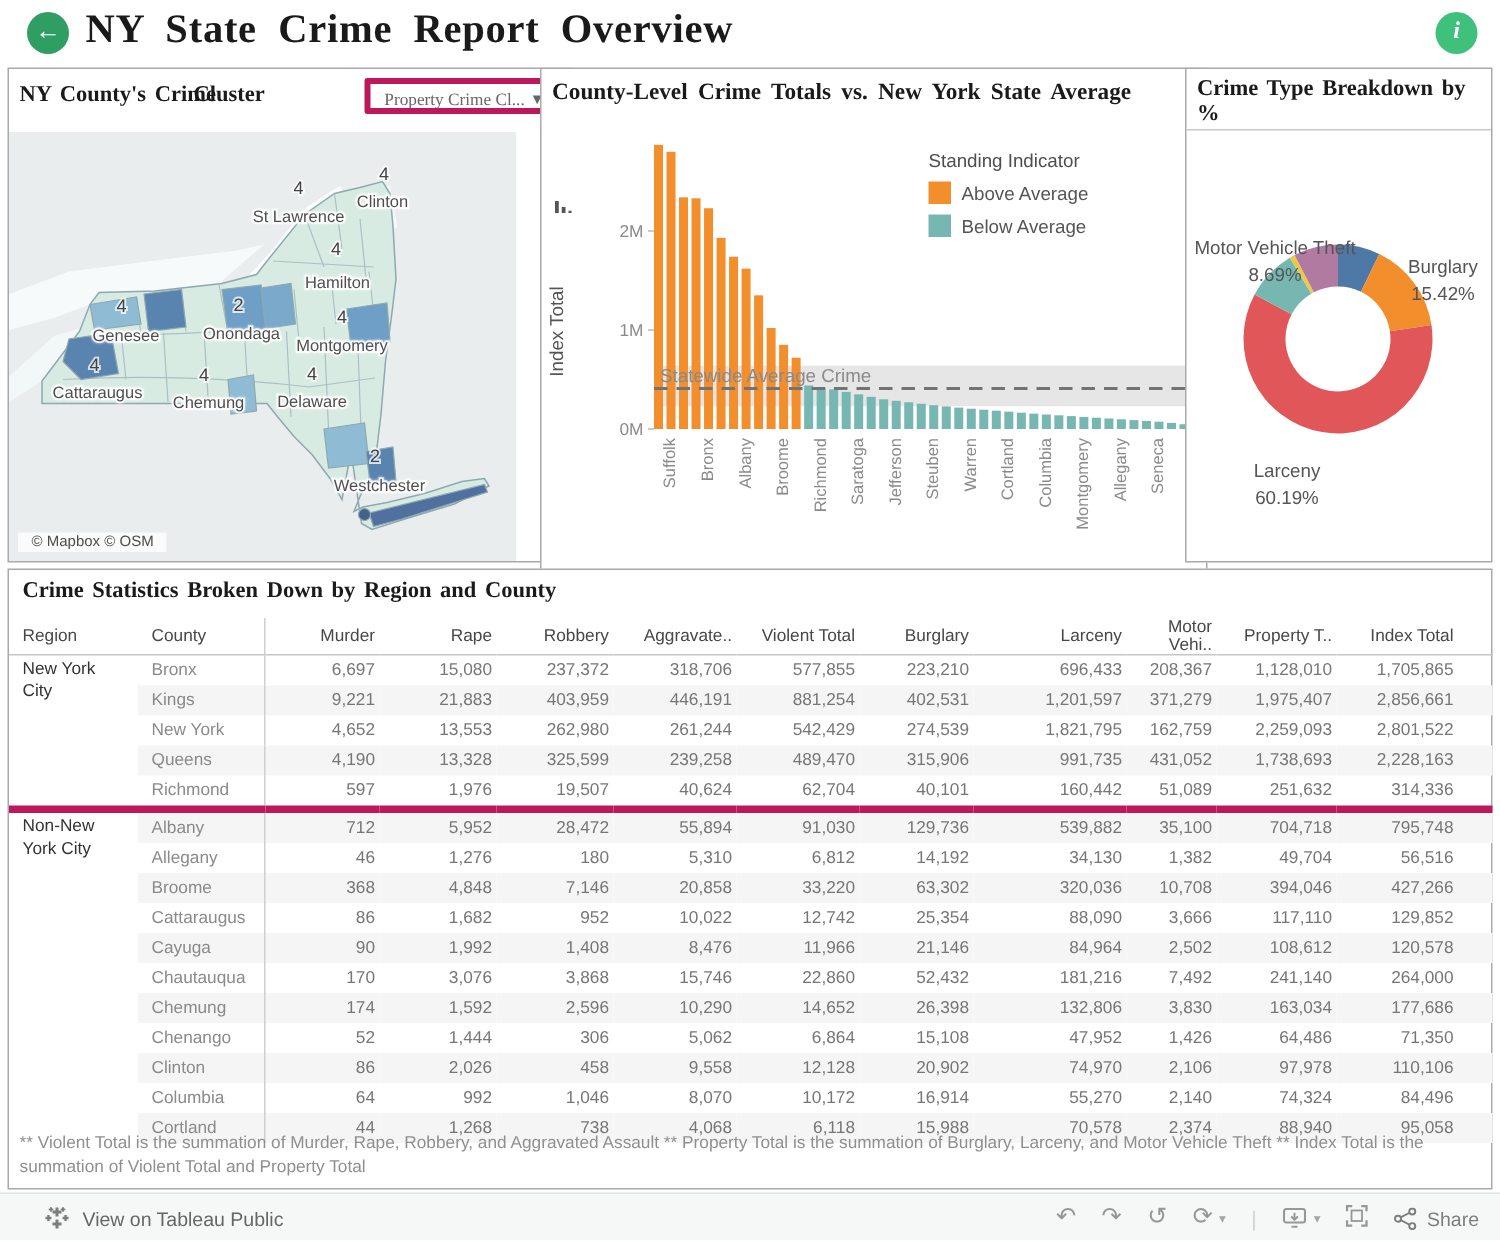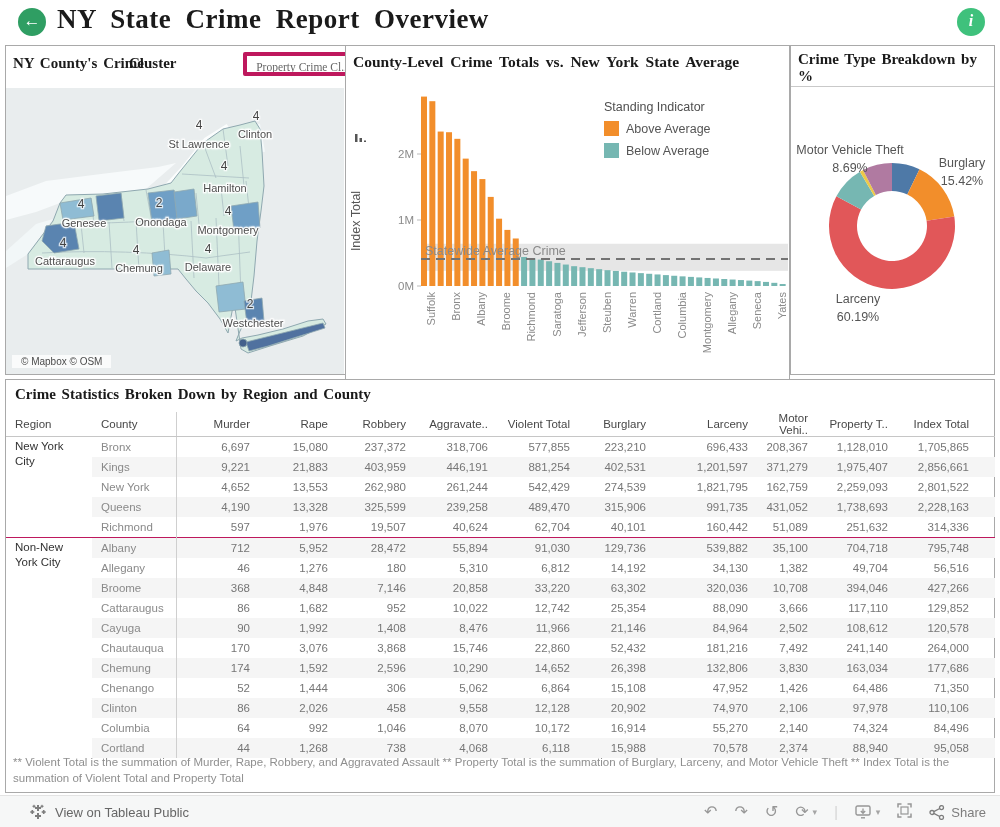--- a/index.html
+++ b/index.html
@@ -25,46 +25,46 @@
     white-space:nowrap;overflow:hidden;cursor:pointer;font-family:Liberation Serif, serif;}
   #map-dd .caret{position:absolute;right:6px;top:0;color:#666;font-size:10px;}
   #map-svg{position:absolute;left:0;top:0;}
   .map-lbl{font-size:11px;fill:#4e4e4e;text-anchor:middle;
     text-shadow:0 0 2px #fff;paint-order:stroke;stroke:#ffffff;stroke-width:2.5px;stroke-opacity:.75;}
   .map-num{font-size:12px;fill:#444;text-anchor:middle;paint-order:stroke;stroke:#fff;stroke-width:2.5px;stroke-opacity:.75;}
   #map-attr{position:absolute;left:6px;bottom:6px;background:rgba(255,255,255,.75);color:#4c4c4c;
     font-size:10px;padding:1px 9px;}
 
   
-  #bar-panel{left:345px;top:45px;width:445px;height:422px;}
+  #bar-panel{left:360px;top:45px;width:445px;height:422px;}
   #bar-title{position:absolute;left:7px;top:7px;font-size:15.5px;word-spacing:3px;white-space:nowrap;}
   #bar-svg{position:absolute;left:0;top:0;}
 
   
   #donut-panel{left:790px;top:45px;width:205px;height:330px;}
   #donut-title{position:absolute;left:0;top:0;right:0;padding:5px 7px 2px 7px;font-size:15px;word-spacing:2px;
     border-bottom:1px solid #c9c9c9;line-height:1.1;}
   #donut-svg{position:absolute;left:0;top:0;}
-  .donut-lab{position:absolute;font-size:12.5px;color:#555;line-height:1.45;text-align:center;}
+  .donut-lab{position:absolute;font-size:12.5px;color:#555;line-height:1.45;text-align:center;margin-top:15px;}
 
   
   #table-panel{left:5px;top:379px;width:990px;height:414px;}
   #table-title{position:absolute;left:9px;top:6px;font-size:15px;word-spacing:2px;}
   #tbl-wrap{position:absolute;left:0;top:32px;width:989px;}
   table{border-collapse:collapse;table-layout:fixed;width:989px;font-size:11.5px;}
   th{font-weight:normal;color:#474747;height:20px;padding:0 3px 0 0;border-bottom:1px solid #c6c6c6;}
   td{height:20px;padding:0 3px 0 0;color:#767676;}
   th.l,td.l{text-align:left;padding-left:9px;margin-top:18px;}
   th.r,td.r{text-align:right;}
   td.region{color:#333;vertical-align:top;padding-top:2px;white-space:pre-line;line-height:1.3;}
   td.county{color:#8a8a8a;border-right:1px solid #cfcfcf;}
   th.county-h{border-right:1px solid #cfcfcf;}
   tr.band td{background:#f5f5f5;}
   tr.band td.region{background:#fff;}
-  tr.grp td{border-top:1px solid #be185d;}
+  tr.grp td{border-top:5px solid #be185d;}
   td.pad-last,th.pad-last{padding-right:26px;}
   #footnote{position:absolute;left:7px;right:7px;bottom:6px;font-size:11.5px;color:#8f8f8f;line-height:1.4;}
 
   
   #toolbar{position:absolute;left:0;top:795px;width:1000px;height:32px;background:#f6f7f7;border-top:1px solid #e3e3e3;box-sizing:border-box;}
   #tb-left{position:absolute;left:30px;top:0;height:32px;display:flex;align-items:center;gap:9px;color:#666;font-size:13px;cursor:pointer;text-align:center;}
   #tb-right{position:absolute;right:14px;top:0;height:32px;display:flex;align-items:center;gap:17px;color:#979797;font-size:16px;}
   #tb-right .tbi{cursor:pointer;line-height:1;}
   #tb-right .caret{font-size:9px;color:#a5a5a5;}
   #tb-right .sep{color:#d3d3d3;font-size:14px;}

